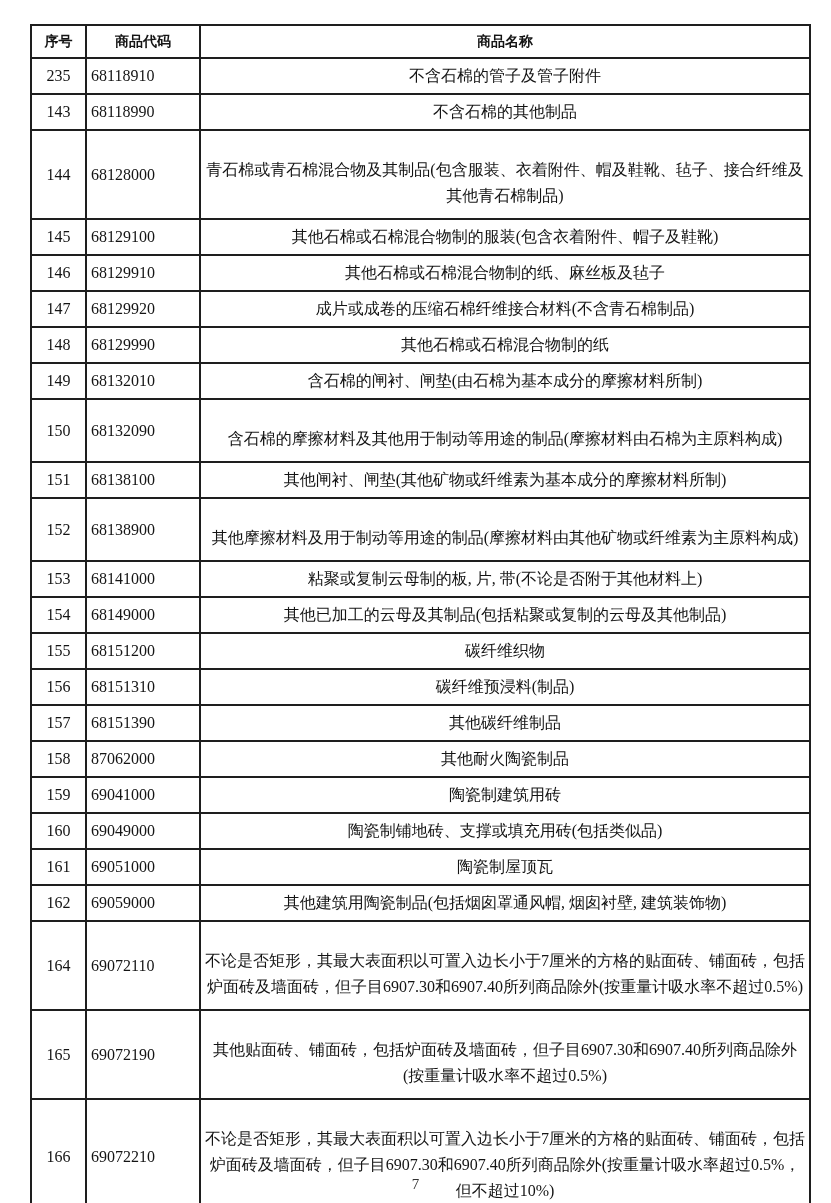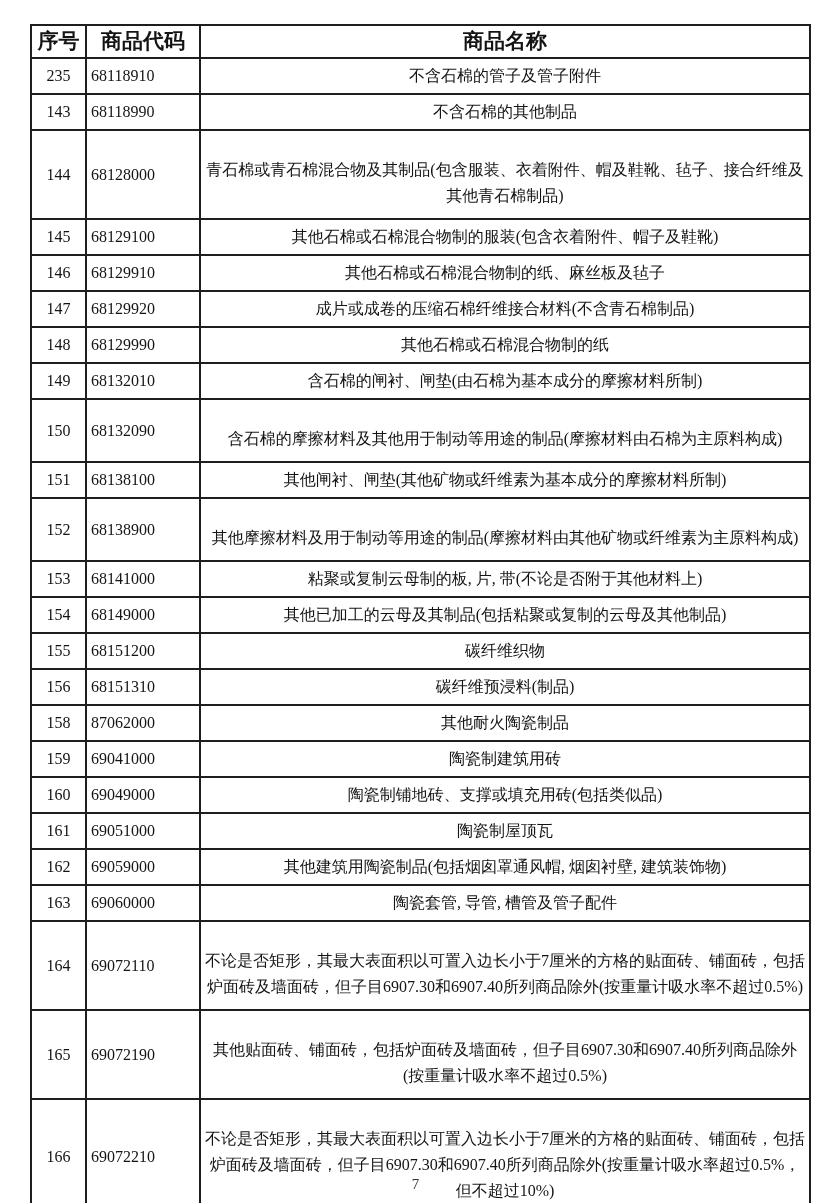--- a/index.html
+++ b/index.html
@@ -30,21 +30,21 @@
     table-layout: fixed;
     background: #ffffff;
   }
   table.commodity-table th,
   table.commodity-table td {
     border: 2px solid #1e1e1e;
     vertical-align: middle;
     background: #ffffff;
   }
   table.commodity-table th {
-    font-size: 21px;
+    font-size: 14px;
     font-weight: bold;
     text-align: center;
     padding: 4px 2px;
     line-height: 23px;
   }
   table.commodity-table td {
     font-size: 16px;
     line-height: 26px;
     padding: 4px 4px;
   }
@@ -167,20 +167,25 @@
           <td class="cell-serial">155</td>
           <td class="cell-code">68151200</td>
           <td class="cell-name">碳纤维织物</td>
         </tr>
         <tr>
           <td class="cell-serial">156</td>
           <td class="cell-code">68151310</td>
           <td class="cell-name">碳纤维预浸料(制品)</td>
         </tr>
         <tr>
+          <td class="cell-serial">157</td>
+          <td class="cell-code">68151390</td>
+          <td class="cell-name">其他碳纤维制品</td>
+        </tr>
+        <tr>
           <td class="cell-serial">158</td>
           <td class="cell-code">87062000</td>
           <td class="cell-name">其他耐火陶瓷制品</td>
         </tr>
         <tr>
           <td class="cell-serial">159</td>
           <td class="cell-code">69041000</td>
           <td class="cell-name">陶瓷制建筑用砖</td>
         </tr>
         <tr>
@@ -192,25 +197,20 @@
           <td class="cell-serial">161</td>
           <td class="cell-code">69051000</td>
           <td class="cell-name">陶瓷制屋顶瓦</td>
         </tr>
         <tr>
           <td class="cell-serial">162</td>
           <td class="cell-code">69059000</td>
           <td class="cell-name">其他建筑用陶瓷制品(包括烟囱罩通风帽, 烟囱衬壁, 建筑装饰物)</td>
         </tr>
         <tr>
-          <td class="cell-serial">163</td>
-          <td class="cell-code">69060000</td>
-          <td class="cell-name">陶瓷套管, 导管, 槽管及管子配件</td>
-        </tr>
-        <tr>
           <td class="cell-serial">164</td>
           <td class="cell-code">69072110</td>
           <td class="cell-name multiline">不论是否矩形，其最大表面积以可置入边长小于7厘米的方格的贴面砖、铺面砖，包括炉面砖及墙面砖，但子目6907.30和6907.40所列商品除外(按重量计吸水率不超过0.5%)</td>
         </tr>
         <tr>
           <td class="cell-serial">165</td>
           <td class="cell-code">69072190</td>
           <td class="cell-name multiline">其他贴面砖、铺面砖，包括炉面砖及墙面砖，但子目6907.30和6907.40所列商品除外(按重量计吸水率不超过0.5%)</td>
         </tr>
         <tr>

